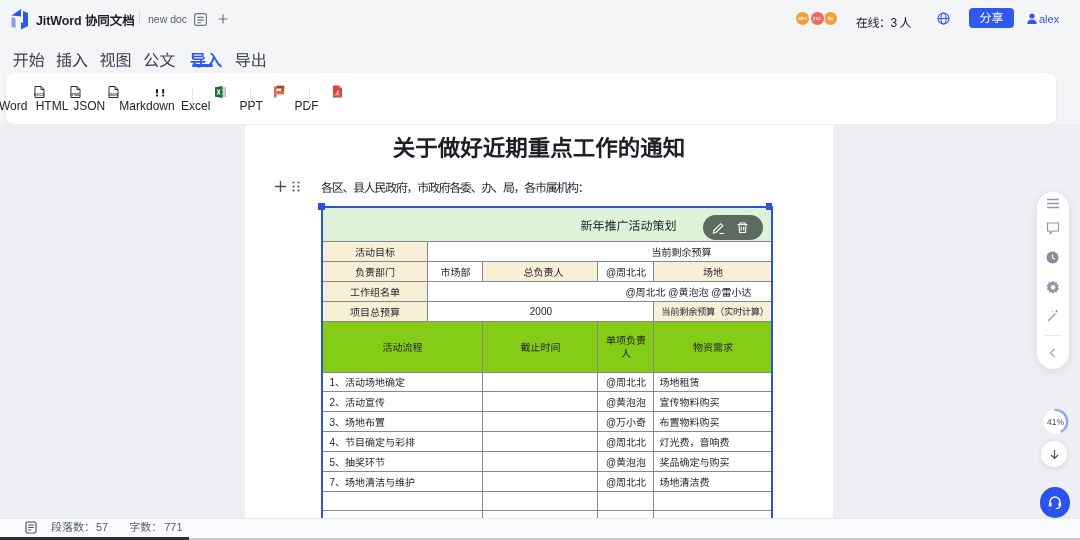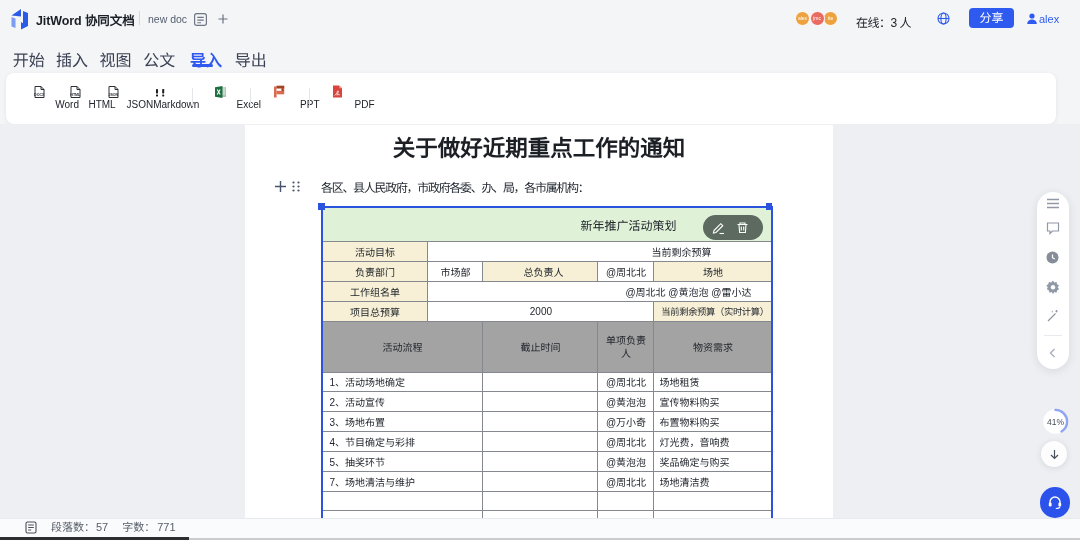--- a/index.html
+++ b/index.html
@@ -1,18 +1,18 @@
 <!DOCTYPE html>
 <html lang="zh-CN"><head><meta charset="utf-8"><style>
 *{margin:0;padding:0;box-sizing:border-box}
 html,body{width:1080px;height:540px;overflow:hidden;font-family:"Liberation Sans",sans-serif;background:#f4f5f7;position:relative}
 .abs{position:absolute}
 .hdr-title{left:36px;top:9.5px;font-size:14px;font-weight:bold;color:#1b1f26}
 .menu-item{top:47px;font-size:16px;color:#3c4254}
-.tb-label{top:99px;font-size:10px;color:#20242b;width:80px;text-align:right}
+.tb-label{top:99px;font-size:12px;color:#20242b;width:80px;text-align:left}
 .tb-div{top:88px;width:1px;height:18px;background:#e3e5e9}
 .av{width:15px;height:15px;border-radius:50%;border:1.5px solid #fff;position:absolute;top:10.5px;color:#fff;font-size:5px;text-align:center;line-height:12px;overflow:hidden}
 td{border:1px solid #85888e;font-size:10px;color:#23272e;text-align:center;padding:0}
 .bg{background:#f7f0d7}
 .wh{background:#fff}
 table{border-collapse:collapse;table-layout:fixed}
 table tr:first-child td{border-top:none}
 table tr td:first-child{border-left:none}
 table tr td:last-child{border-right:none}
 .dleft{text-align:left;padding-left:7px}
@@ -153,21 +153,21 @@
         </tr>
   <tr style="height:19.9px">
           <td class="bg">工作组名单</td>
           <td colspan="4" class="wh" style="padding-left:177px">@周北北 @黄泡泡 @雷小达</td>
         </tr>
   <tr style="height:19.9px">
           <td class="bg">项目总预算</td>
           <td colspan="3" class="wh">2000</td>
           <td class="bg" style="letter-spacing:-0.35px;padding-left:4px;white-space:nowrap;font-size:9.3px">当前剩余预算（实时计算）</td>
         </tr>
-  <tr style="height:49px;background:#a3a3a3">
+  <tr style="height:49px;background:#84cc16">
           <td colspan="2">活动流程</td>
           <td>截止时间</td>
           <td style="padding:12px 4px;line-height:13px">单项负责人</td>
           <td>物资需求</td>
         </tr>
   <tr style="height:19.85px">
           <td colspan="2" class="dleft wh">1、活动场地确定</td>
           <td class="wh"></td>
           <td class="wh">@周北北</td>
           <td class="wh dleft" style="padding-left:5px">场地租赁</td>
@@ -272,15 +272,15 @@
  <rect x="1.8" y="8.5" width="2.8" height="4" rx="1.3" fill="#fff" stroke="none"></rect>
  <rect x="11.4" y="8.5" width="2.8" height="4" rx="1.3" fill="#fff" stroke="none"></rect>
  <path d="M12.8 12.5c0 1.5-2 2-4 2" stroke-width="1.2"></path>
 </svg>
 
 <div class="abs" style="left:0;top:518px;width:1080px;height:22px;background:#fafbfc;border-top:1px solid #e9eaee"></div>
 <svg class="abs" style="left:25px;top:520.5px" width="12" height="13" viewBox="0 0 12 13" fill="none" stroke="#4a4f58" stroke-width="1.1">
  <rect x="1" y="1" width="10" height="11" rx="1.5"></rect>
     <path d="M3.2 4h5.6M3.2 6.5h5.6M3.2 9h3"></path>
 </svg>
-<div class="abs" style="left:51px;top:518px;font-size:11px;color:#565d68">段落数：<span style="margin-left:1px">57</span><span style="margin-left:14px">字数：</span><span style="margin-left:2px">771</span></div>
+<div class="abs" style="left:51px;top:518px;font-size:11px;color:#565d68">段落数：<span style="margin-left:1px">57</span><span style="margin-left:21px">字数：</span><span style="margin-left:2px">771</span></div>
 <div class="abs" style="left:189px;top:537.5px;width:891px;height:2.5px;background:#c9cbce"></div>
 <div class="abs" style="left:0;top:536.5px;width:189px;height:3.5px;background:#2c2e30"></div>
 
 </body></html>

